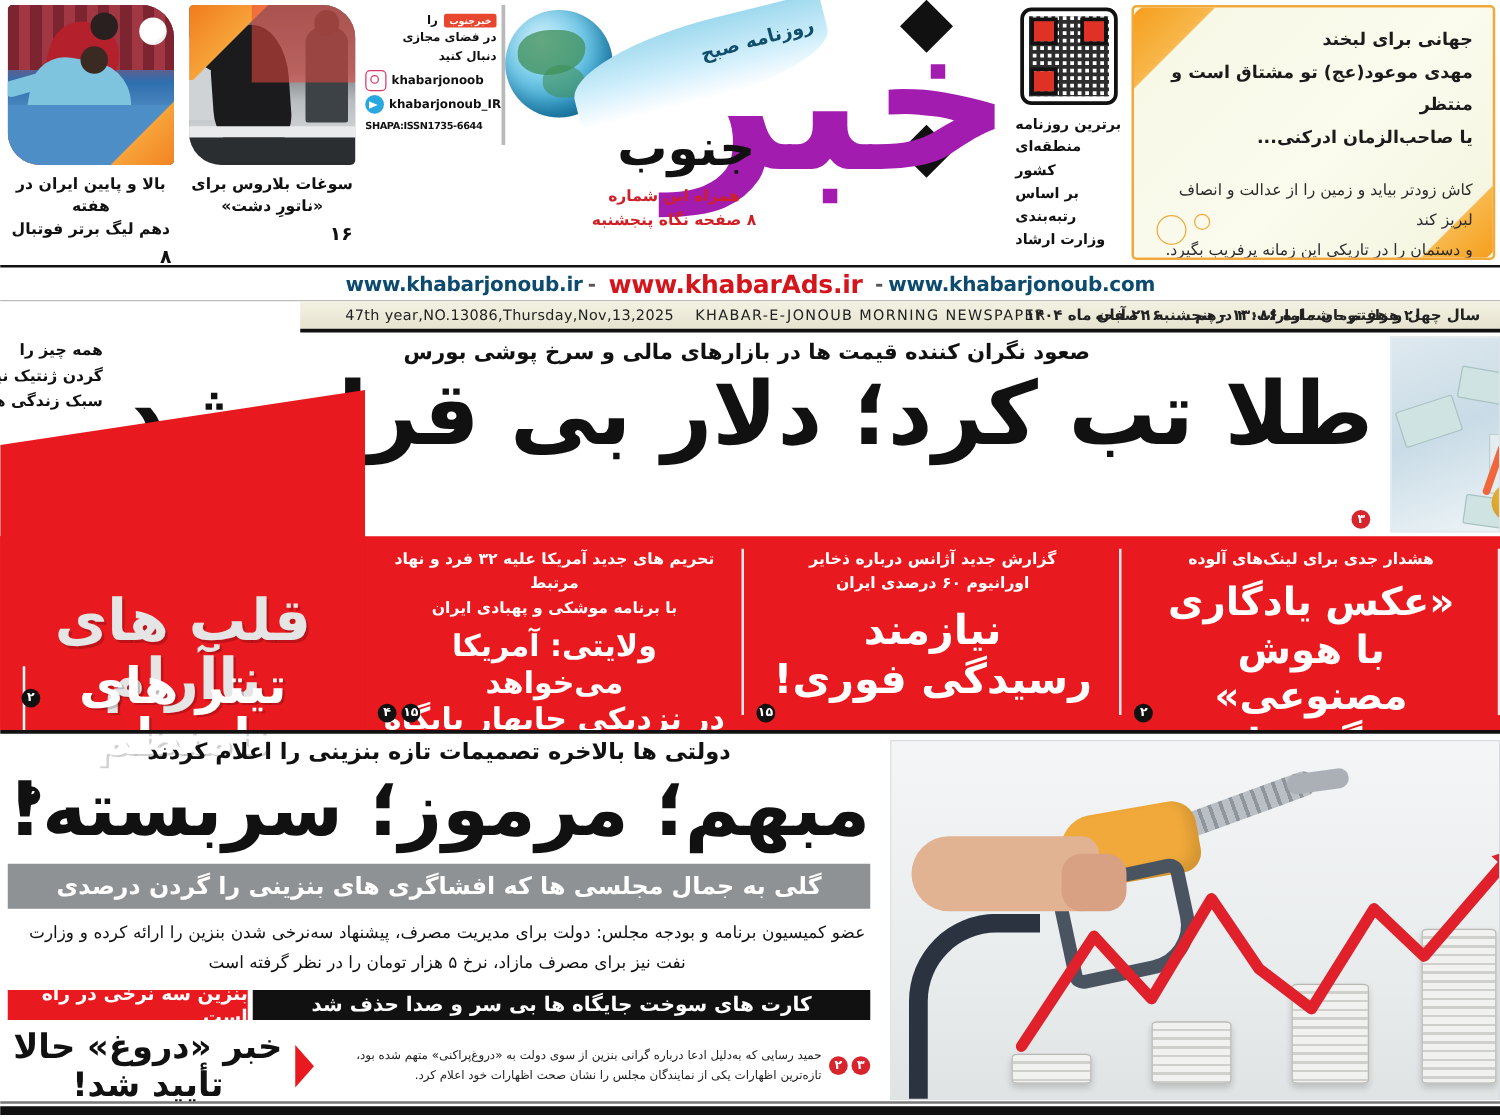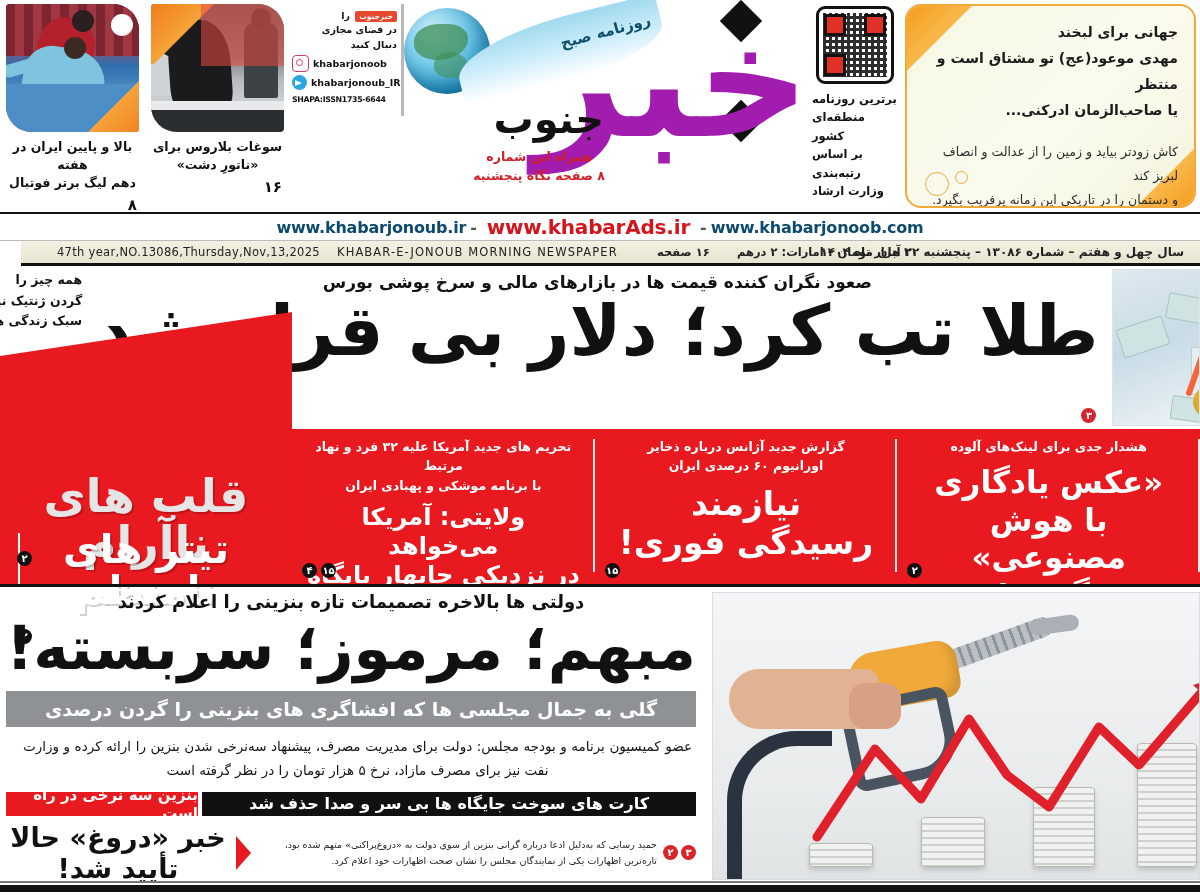--- a/index.html
+++ b/index.html
@@ -109,40 +109,40 @@
           linear-gradient(0deg,#111 50%,transparent 50%);
         background-size:6px 6px,6px 6px;opacity:.88;}
   .qrbox .c{position:absolute;width:16px;height:16px;border:3px solid #111;background:#fff;}
   .qrbox .c i{display:block;width:100%;height:100%;background:#e03127;}
   .qrbox .c1{left:5px;top:5px;} .qrbox .c2{right:5px;top:5px;} .qrbox .c3{left:5px;bottom:5px;}
   .ministry{position:absolute;left:812px;top:90px;width:86px;text-align:left;font-size:11.5px;
         font-weight:bold;line-height:1.6;color:#111;}
 
   
   .quote{position:absolute;left:905px;top:4px;width:291px;height:204px;box-sizing:border-box;
-        border:2px solid #f0a93a;border-radius:16px;
+        border:2px solid #f0a93a;border-radius:4px;
         background:linear-gradient(135deg,#f6f7e4 0%,#fbfbee 55%,#f3f4dd 100%);
         padding:14px 16px 10px 16px;overflow:hidden;}
   .quote .corner{position:absolute;left:-2px;top:-2px;width:74px;height:74px;
         background:linear-gradient(135deg,#f59c1a 0%,#f8b84b 46%,transparent 47%);border-radius:16px 0 0 0;}
   .quote .corner2{position:absolute;right:-2px;bottom:-2px;width:66px;height:66px;
         background:linear-gradient(315deg,#f59c1a 0%,#f8b84b 46%,transparent 47%);border-radius:0 0 14px 0;}
   .quote .hl{font-size:14px;font-weight:bold;line-height:1.85;text-align:right;color:#1b1b1b;position:relative;}
   .quote .bd{margin-top:16px;font-size:12.5px;line-height:1.95;text-align:right;color:#2a2a2a;position:relative;}
   .quote .dot{position:absolute;border:1.6px solid #f0a93a;border-radius:50%;}
 
   
   .urlbar{height:26px;width:1200px;border-top:2px solid #111;border-bottom:1px solid #bbb;
       background:#fff;display:flex;align-items:center;justify-content:center;direction:ltr;}
   .urlbar .u{font-size:16px;font-weight:bold;color:#0c4a6e;letter-spacing:-.2px;}
   .urlbar .u.mid{color:#d4151c;font-size:20px;margin:0 6px;}
   .urlbar .sep{color:#555;margin:0 4px;font-weight:bold;}
 
   
-  .infobar{height:22px;width:1179px;background:linear-gradient(180deg,#f3f1e2 0%,#e6e3cf 100%);
+  .infobar{height:22px;width:960px;background:linear-gradient(180deg,#f3f1e2 0%,#e6e3cf 100%);
       border-bottom:3px solid #111;display:flex;align-items:center;direction:ltr;position:relative;}
   .infobar .en{position:absolute;left:36px;font-size:11.5px;color:#222;letter-spacing:.3px;}
   .infobar .mid{position:absolute;left:316px;font-size:11.5px;color:#222;letter-spacing:1.1px;}
   .infobar .pgs{position:absolute;left:636px;font-size:11.5px;font-weight:bold;color:#222;direction:rtl;}
   .infobar .price{position:absolute;left:716px;font-size:11.5px;font-weight:bold;color:#222;direction:rtl;}
   .infobar .fa{position:absolute;right:16px;font-size:12px;font-weight:bold;color:#222;direction:rtl;}
 
   
   .lead{position:relative;width:1200px;height:163px;display:flex;}
   .lead-photo{position:relative;width:292px;height:157px;margin:3px 0 0 4px;overflow:hidden;
@@ -350,21 +350,21 @@
 و دستمان را در تاریکی این زمانه پرفریب بگیرد.
 کاش این جمعه بیاید و دلمان را روشن و آرام گرداند.</div>
     </div>
   </div>
 
   <div class="urlbar">
     <span class="u">www.khabarjonoub.ir</span>
     <span class="sep">-</span>
     <span class="u mid">www.khabarAds.ir</span>
     <span class="sep">-</span>
-    <span class="u">www.khabarjonoob.com</span>
+    <span class="u">www.khabarjonoub.com</span>
   </div>
 
   <div class="infobar">
     <span class="en">47th year,NO.13086,Thursday,Nov,13,2025</span>
     <span class="mid">KHABAR-E-JONOUB MORNING NEWSPAPER</span>
     <span class="pgs">۱۶ صفحه</span>
     <span class="price">۲۰ هزار تومان – امارات: ۲ درهم</span>
     <span class="fa">سال چهل و هفتم – شماره ۱۳۰۸۶ – پنجشنبه ۲۲ آبان ماه ۱۴۰۴</span>
   </div>
 

